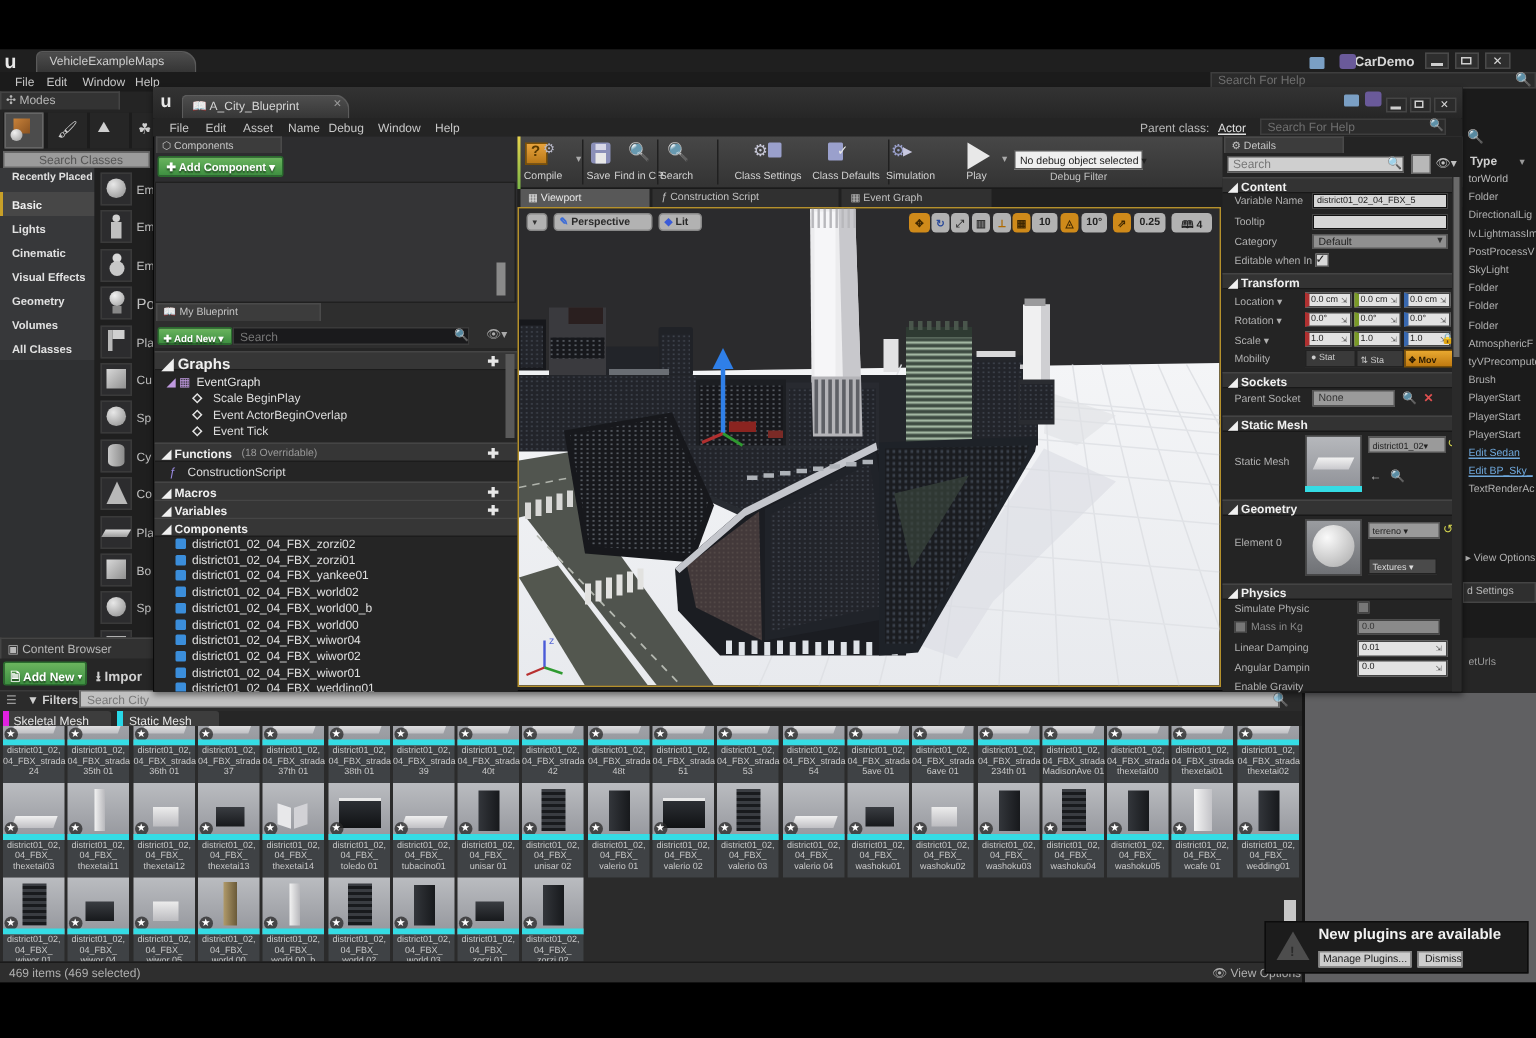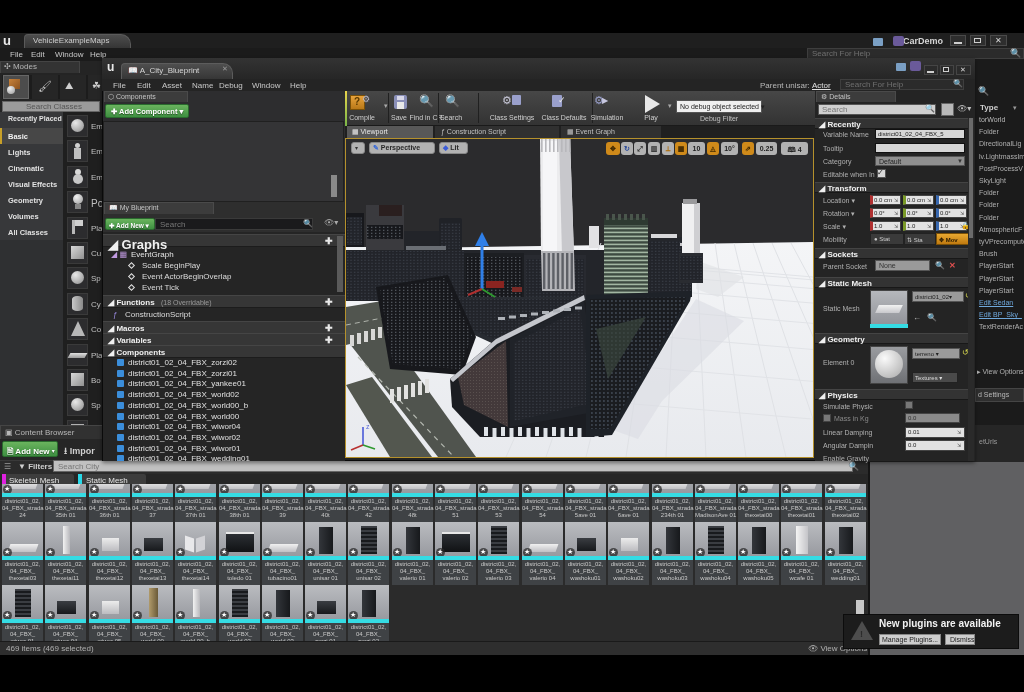--- a/index.html
+++ b/index.html
@@ -686,21 +686,21 @@
 <div class="txt" style="left:960px;top:66px;font-size:7px;color:#d8d8d8;">✕</div>
 
 <div class="abs" style="left:102px;top:79px;width:873px;height:12px;background:#242424;"></div>
 <div class="txt" style="left:113px;top:81px;font-size:8px;">File</div>
 <div class="txt" style="left:137px;top:81px;font-size:8px;">Edit</div>
 <div class="txt" style="left:162px;top:81px;font-size:8px;">Asset</div>
 <div class="txt" style="left:192px;top:81px;font-size:8px;">Name</div>
 <div class="txt" style="left:219px;top:81px;font-size:8px;">Debug</div>
 <div class="txt" style="left:252px;top:81px;font-size:8px;">Window</div>
 <div class="txt" style="left:290px;top:81px;font-size:8px;">Help</div>
-<div class="txt" style="left:760px;top:81px;font-size:8px;color:#b8b8b8;">Parent unisar:</div>
+<div class="txt" style="left:760px;top:81px;font-size:8px;color:#b8b8b8;">Parent class:</div>
 <div class="txt" style="left:812px;top:81px;font-size:8px;color:#e0e0e0;text-decoration:underline;">Actor</div>
 <div class="abs" style="left:840px;top:79px;width:124px;height:11px;background:#2b2b2b;border:1px solid #3e3e3e;"></div>
 <div class="txt" style="left:845px;top:80px;font-size:8px;color:#6f6f6f;">Search For Help</div>
 <div class="txt" style="left:953px;top:79px;font-size:8px;color:#9a9a9a;">🔍</div>
 
 <div class="abs" style="left:103px;top:91px;width:242px;height:111px;background:#2d2d2f;"></div>
 <div class="abs" style="left:104px;top:91px;width:84px;height:11px;background:#3c3c3c;border:1px solid #4a4a4a;border-bottom:none;"></div>
 <div class="txt" style="left:108px;top:93px;font-size:7px;color:#c5c5c5;">⬡ Components</div>
 <div class="grnbtn" style="left:105px;top:104px;width:84px;height:14px;font-size:7.5px;">
       <span style="position:absolute;left:5px;top:2px;">✚ Add Component ▾</span>
@@ -713,21 +713,21 @@
 <div class="txt" style="left:109px;top:204px;font-size:7px;color:#c5c5c5;">📖 My Blueprint</div>
 <div class="grnbtn" style="left:105px;top:218px;width:50px;height:12px;font-size:6.5px;">
       <span style="position:absolute;left:3px;top:3px;">✚ Add New ▾</span>
     </div>
 <div class="abs" style="left:155px;top:218px;width:158px;height:12px;background:#1a1a1c;border:1px solid #3a3a3a;"></div>
 <div class="txt" style="left:160px;top:220px;font-size:8px;color:#777;">Search</div>
 <div class="txt" style="left:303px;top:219px;font-size:8px;color:#aaa;">🔍</div>
 <div class="txt" style="left:324px;top:218px;font-size:8px;color:#aaa;">👁▾</div>
 <div class="abs" id="bptree" style="left:103px;top:232px;width:242px;height:229px;background:#252525;overflow:hidden;">
       <div class="abs" style="left:0;top:2px;width:242px;height:13px;background:#363636;border-top:1px solid #454545;border-bottom:1px solid #1c1c1c;"></div>
-      <div class="txt" style="left:5px;top:5px;font-size:13px;color:#f0f0f0;font-weight:bold;">◢ Graphs</div>
+      <div class="txt" style="left:5px;top:5px;font-size:10px;color:#f0f0f0;font-weight:bold;">◢ Graphs</div>
       <div class="txt" style="left:222px;top:4px;font-size:9px;color:#e8e8e8;font-weight:bold;">✚</div>
       <div class="txt" style="left:8px;top:18px;font-size:8px;color:#c09ae0;">◢ ▦</div>
       <div class="txt" style="left:28px;top:18px;font-size:8px;color:#e4e4e4;">EventGraph</div>
       <div class="abs" style="left:26px;top:31px;width:5px;height:5px;border:1px solid #e0e0e0;transform:rotate(45deg);background:#2a2a2a;"></div>
       <div class="txt" style="left:39px;top:29px;font-size:8px;color:#dcdcdc;">Scale BeginPlay</div>
       <div class="abs" style="left:26px;top:42px;width:5px;height:5px;border:1px solid #e0e0e0;transform:rotate(45deg);background:#2a2a2a;"></div>
       <div class="txt" style="left:39px;top:40px;font-size:8px;color:#dcdcdc;">Event ActorBeginOverlap</div>
       <div class="abs" style="left:26px;top:53px;width:5px;height:5px;border:1px solid #e0e0e0;transform:rotate(45deg);background:#2a2a2a;"></div>
       <div class="txt" style="left:39px;top:51px;font-size:8px;color:#dcdcdc;">Event Tick</div>
       <div class="abs" style="left:0;top:63px;width:242px;height:13px;background:#363636;border-top:1px solid #454545;border-bottom:1px solid #1c1c1c;"></div>
@@ -948,21 +948,21 @@
 
 <div class="abs" id="details" style="left:815px;top:91px;width:160px;height:370px;background:#242424;">
       <div class="abs" style="left:1px;top:0;width:80px;height:11px;background:#3c3c3c;border:1px solid #4a4a4a;border-bottom:none;"></div>
       <div class="txt" style="left:6px;top:2px;font-size:7px;color:#c5c5c5;">⚙ Details</div>
       <div class="abs" style="left:3px;top:13px;width:118px;height:11px;background:#cfcfcf;border:1px solid #555;"></div>
       <div class="txt" style="left:7px;top:14px;font-size:8px;color:#777;">Search</div>
       <div class="txt" style="left:110px;top:13px;font-size:8px;color:#444;">🔍</div>
       <div class="abs" style="left:126px;top:12px;width:13px;height:13px;background:#b8b8b8;border:1px solid #666;"></div>
       <div class="txt" style="left:142px;top:13px;font-size:8px;color:#c0c0c0;">👁▾</div>
       <div class="abs" style="left:0;top:27px;width:153px;height:11px;background:#333;border-top:1px solid #444;border-bottom:1px solid #181818;"></div>
-      <div class="txt" style="left:4px;top:29px;font-size:8px;color:#f0f0f0;font-weight:bold;">◢ Recently</div>
+      <div class="txt" style="left:4px;top:29px;font-size:8px;color:#f0f0f0;font-weight:bold;">◢ Content</div>
       <div class="txt" style="left:8px;top:40px;font-size:7px;color:#b0b0b0;">Variable Name</div>
       <div class="inp" style="left:60px;top:38px;width:90px;height:10px;"></div>
       <div class="txt" style="left:63px;top:40px;font-size:6px;color:#222;">district01_02_04_FBX_5</div>
       <div class="txt" style="left:8px;top:54px;font-size:7px;color:#b0b0b0;">Tooltip</div>
       <div class="inp" style="left:60px;top:52px;width:90px;height:10px;"></div>
       <div class="txt" style="left:8px;top:67px;font-size:7px;color:#b0b0b0;">Category</div>
       <div class="abs" style="left:60px;top:65px;width:90px;height:10px;background:#8f8f8f;border:1px solid #555;"></div>
       <div class="txt" style="left:64px;top:67px;font-size:7px;color:#222;">Default</div>
       <div class="txt" style="left:142px;top:67px;font-size:6px;color:#333;">▼</div>
       <div class="txt" style="left:8px;top:80px;font-size:7px;color:#b0b0b0;">Editable when In</div>

